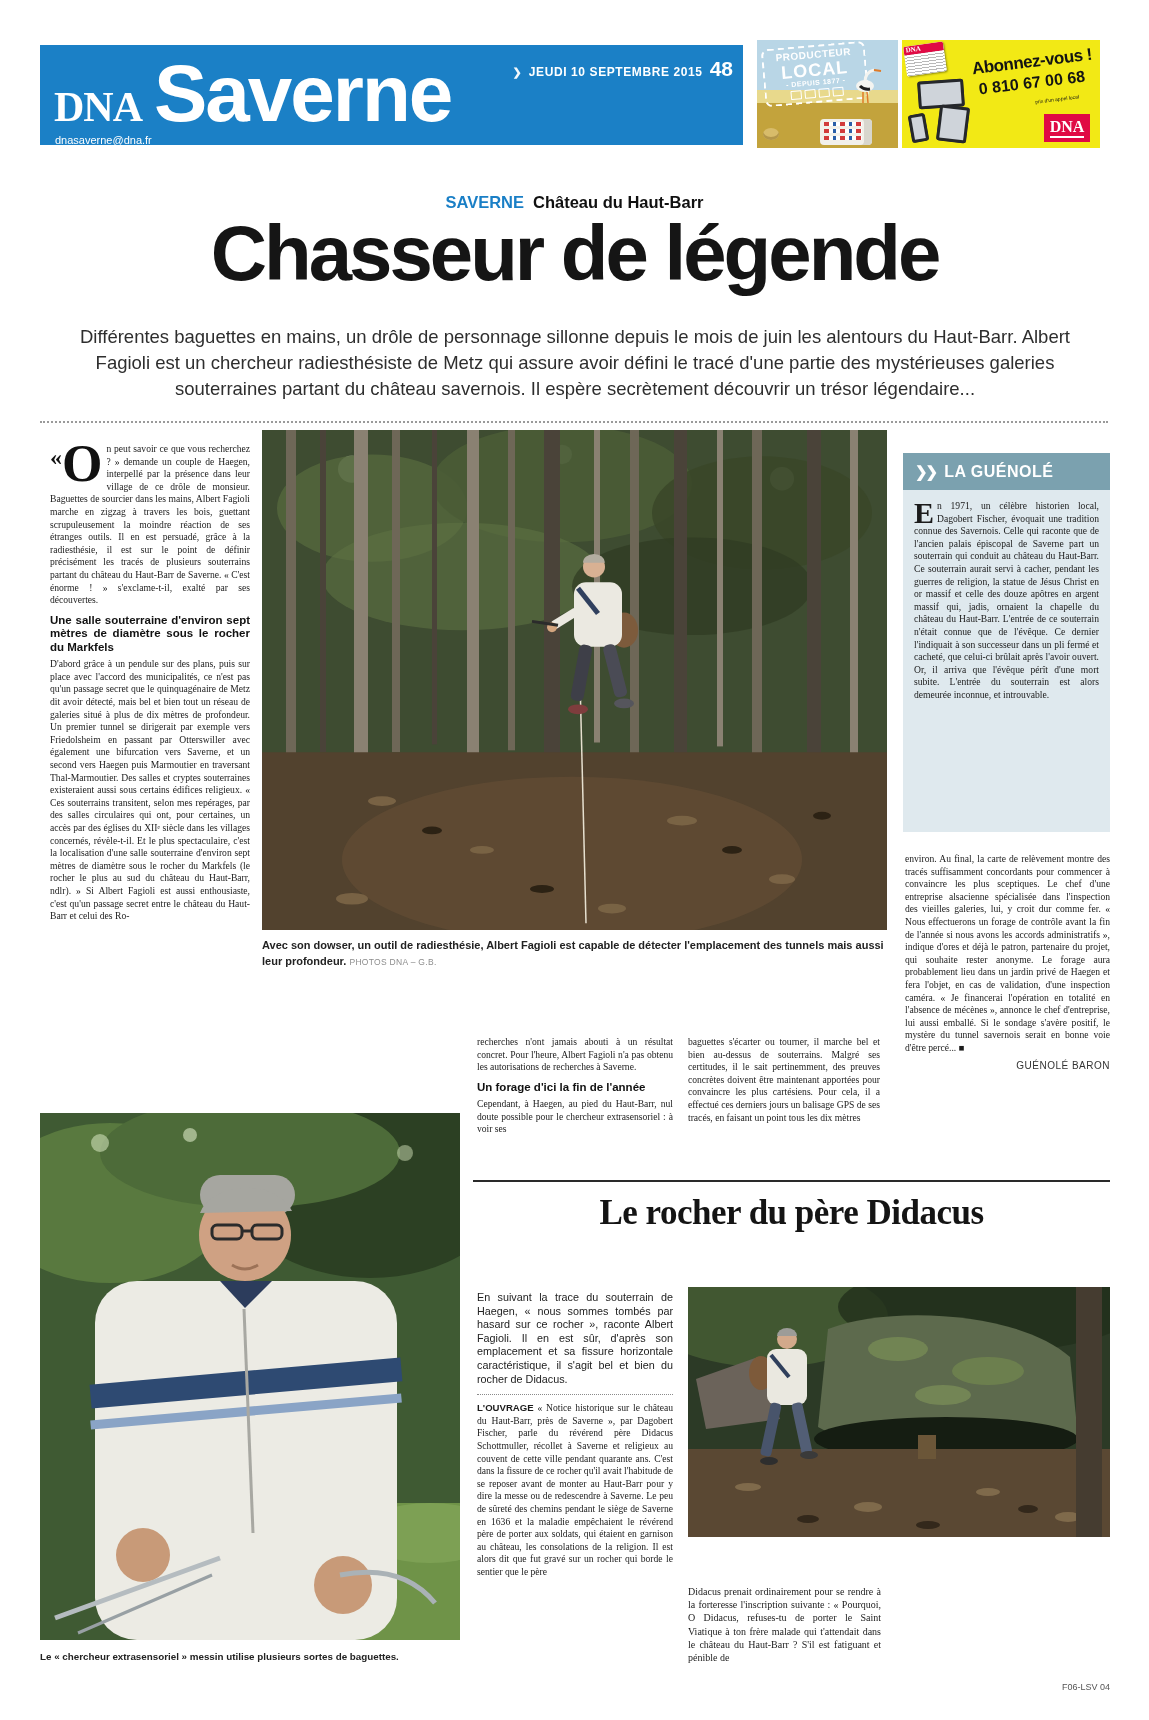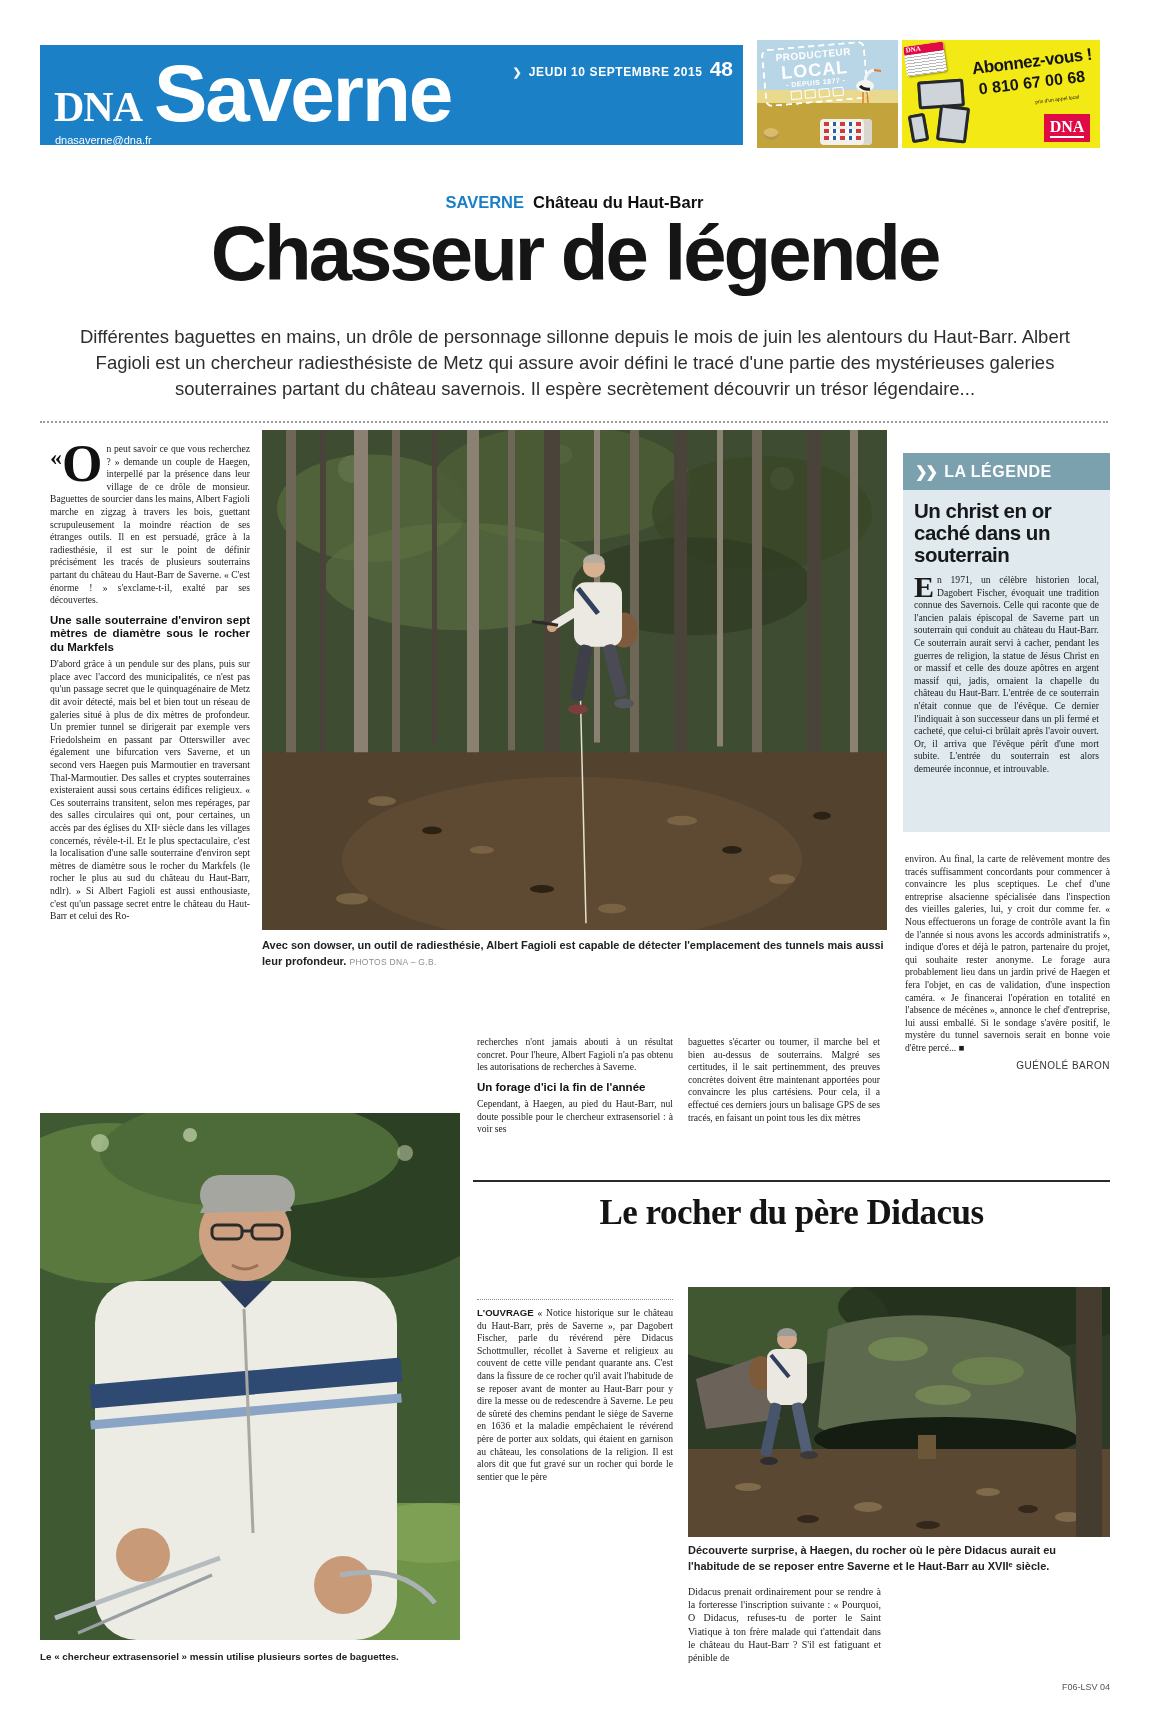--- a/index.html
+++ b/index.html
@@ -258,24 +258,23 @@
       </g>
     </svg>
   </div>
   <div class="caption caption-main">
     <span>Avec son dowser, un outil de radiesthésie, Albert Fagioli est capable de détecter l'emplacement des tunnels mais aussi leur profondeur.</span>
     <span class="credit">PHOTOS DNA – G.B.</span>
   </div>
 
   <div class="sidebar-bar">
     <span class="sb-chev">❯❯</span>
-    <span class="sb-tag">LA LÉGENDE</span>
+    <span class="sb-tag">LA GUÉNOLÉ</span>
   </div>
   <div class="sidebar-box">
-    <div class="sidebar-title">Un christ en or caché dans un souterrain</div>
     <div class="serif">
       <p><span class="sdc">E</span><span>n 1971, un célèbre historien local, Dagobert Fischer, évoquait une tradition connue des Savernois. Celle qui raconte que de l'ancien palais épiscopal de Saverne part un souterrain qui conduit au château du Haut-Barr. Ce souterrain aurait servi à cacher, pendant les guerres de religion, la statue de Jésus Christ en or massif et celle des douze apôtres en argent massif qui, jadis, ornaient la chapelle du château du Haut-Barr. L'entrée de ce souterrain n'était connue que de l'évêque. Ce dernier l'indiquait à son successeur dans un pli fermé et cacheté, que celui-ci brûlait après l'avoir ouvert. Or, il arriva que l'évêque pérît d'une mort subite. L'entrée du souterrain est alors demeurée inconnue, et introuvable.</span></p>
     </div>
   </div>
 
   <div class="col col3 serif">
     <p>recherches n'ont jamais abouti à un résultat concret. Pour l'heure, Albert Fagioli n'a pas obtenu les autorisations de recherches à Saverne.</p>
     <div class="subhead">Un forage d'ici la fin de l'année</div>
     <p>Cependant, à Haegen, au pied du Haut-Barr, nul doute possible pour le chercheur extrasensoriel : à voir ses</p>
   </div>
@@ -320,20 +319,21 @@
     </svg>
   </div>
   <div class="caption caption-left">Le « chercheur extrasensoriel » messin utilise plusieurs sortes de baguettes.</div>
 
   <div class="art2-rule"></div>
   <div class="art2-headline">
     <div>Le rocher du père Didacus</div>
   </div>
 
   <div class="col art2-col">
+    <p class="intro-sans" style="margin:0">En suivant la trace du souterrain de Haegen, « nous sommes tombés par hasard sur ce rocher », raconte Albert Fagioli. Il en est sûr, d'après son emplacement et sa fissure horizontale caractéristique, il s'agit bel et bien du rocher de Didacus.</p>
     <div class="dotted-divider"></div>
     <p class="serif" style="margin:0"><span class="ouv-label">L'OUVRAGE</span><span> « Notice historique sur le château du Haut-Barr, près de Saverne », par Dagobert Fischer, parle du révérend père Didacus Schottmuller, récollet à Saverne et religieux au couvent de cette ville pendant quarante ans. C'est dans la fissure de ce rocher qu'il avait l'habitude de se reposer avant de monter au Haut-Barr pour y dire la messe ou de redescendre à Saverne. Le peu de sûreté des chemins pendant le siège de Saverne en 1636 et la maladie empêchaient le révérend père de porter aux soldats, qui étaient en garnison au château, les consolations de la religion. Il est alors dit que fut gravé sur un rocher qui borde le sentier que le père</span></p>
   </div>
 
   <div class="photo photo-rock">
     <svg width="422" height="250" viewBox="0 0 422 250" preserveAspectRatio="none">
       <rect width="422" height="250" fill="#2c3a26"></rect>
       <ellipse cx="80" cy="30" rx="120" ry="50" fill="#4a6436" opacity=".7"></ellipse>
       <ellipse cx="300" cy="20" rx="150" ry="45" fill="#22301c" opacity=".8"></ellipse>
       <polygon points="8,92 70,70 92,132 18,142" fill="#6b635a"></polygon>
@@ -362,21 +362,20 @@
         <path d="M8 26 l18 22" stroke="#2f3f5c" stroke-width="4" fill="none"></path>
         <circle cx="24" cy="10" r="10" fill="#d2a98b"></circle>
         <path d="M14 7 a10 8 0 0 1 20 0" fill="#9c9c98"></path>
         <rect x="8" y="74" width="11" height="54" rx="4" fill="#48546b" transform="rotate(12 13 74)"></rect>
         <rect x="28" y="74" width="11" height="52" rx="4" fill="#525e75" transform="rotate(-12 33 74)"></rect>
         <ellipse cx="6" cy="132" rx="9" ry="4" fill="#2e2e2e"></ellipse>
         <ellipse cx="46" cy="126" rx="9" ry="4" fill="#3a3a3a"></ellipse>
       </g>
     </svg>
   </div>
-  <div class="caption caption-rock">Découverte surprise, à Haegen, du rocher où le père Didacus aurait eu l'habitude de se reposer entre Saverne et le Haut-Barr au XVIIᵉ siècle.</div>
 
   <div class="col art2-cola serif">
     <p>Didacus prenait ordinairement pour se rendre à la forteresse l'inscription suivante : « Pourquoi, O Didacus, refuses-tu de porter le Saint Viatique à ton frère malade qui t'attendait dans le château du Haut-Barr ? S'il est fatiguant et pénible de</p>
   </div>
 
   <div class="footer-code">F06-LSV 04</div>
 
 </div>
 
 </body></html>

